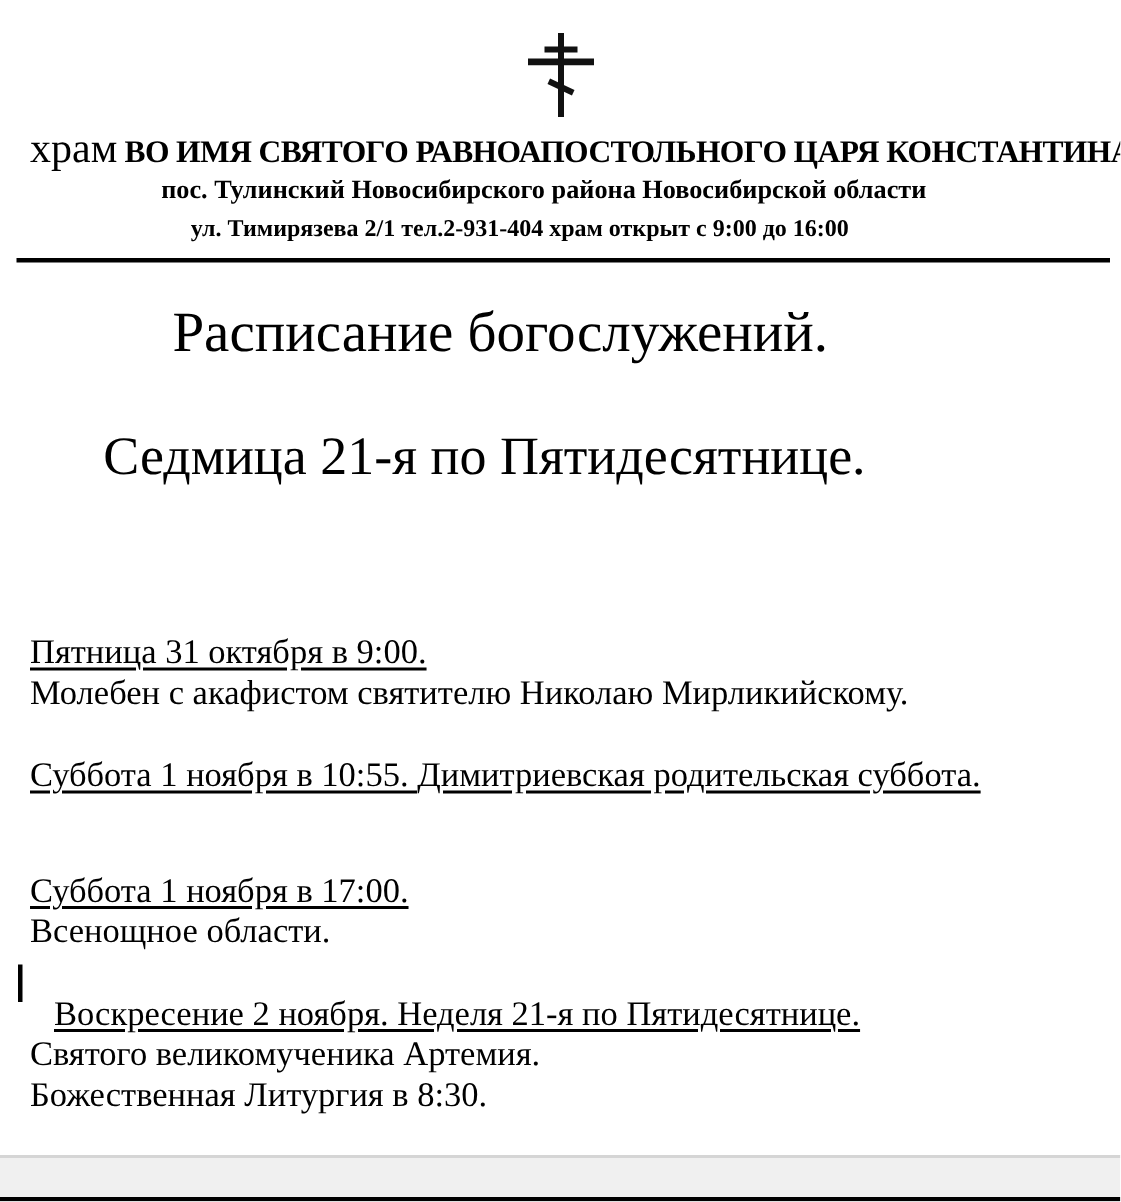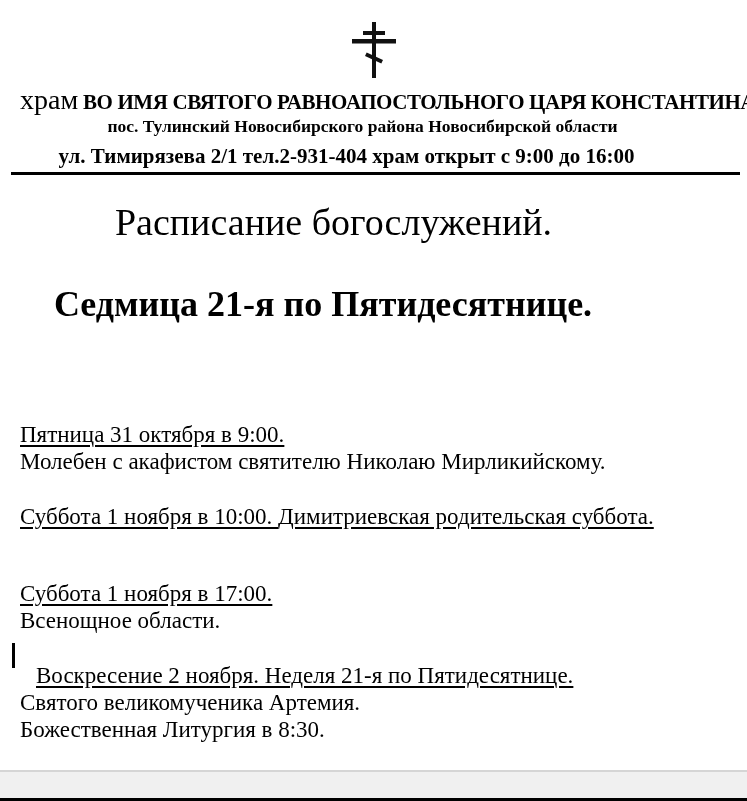--- a/index.html
+++ b/index.html
@@ -16,32 +16,32 @@
     box-sizing:border-box; white-space:nowrap;
   }
   .hdr-prefix { font-weight:normal; font-size:28px; letter-spacing:0; }
   .hdr-line2 {
     position:absolute; top:116px; left:0; width:747px; text-align:center;
     font-weight:bold; font-size:17.5px; padding-right:22px; box-sizing:border-box;
     white-space:nowrap;
   }
   .hdr-line3 {
     position:absolute; top:144px; left:0; width:747px; text-align:center;
-    font-weight:bold; font-size:21px; padding-right:54px; box-sizing:border-box;
+    font-weight:bold; font-size:16px; padding-right:54px; box-sizing:border-box;
     white-space:nowrap;
   }
   .hdr-rule { position:absolute; top:172px; left:11px; width:729px; height:3px; background:#000; }
   
   .title-main {
     position:absolute; top:200px; left:0; width:667px; text-align:center;
     font-size:38px; line-height:44px; font-weight:normal;
   }
   .title-week {
     position:absolute; top:283px; left:0; width:646px; text-align:center;
-    font-size:36px; line-height:42px; font-weight:bold;
+    font-size:36px; line-height:42px; font-weight:normal;
   }
   
   .line {
     position:absolute; left:20px; font-size:23px; line-height:28px; white-space:nowrap;
   }
   .u { text-decoration:underline; text-underline-offset:3px; text-decoration-thickness:1.5px; }
   .b { font-weight:normal; }
   .t-e1-date { top:421px; }
   .t-e1-svc  { top:448px; }
   .t-e2-date { top:503px; }
@@ -81,21 +81,21 @@
   <div class="hdr-line2">пос. Тулинский Новосибирского района Новосибирской области</div>
   <div class="hdr-line3">ул. Тимирязева 2/1  тел.2-931-404  храм открыт с 9:00 до 16:00</div>
   <div class="hdr-rule"></div>
 
   <div class="title-main">Расписание богослужений.</div>
   <div class="title-week">Седмица 21-я по Пятидесятнице.</div>
 
   <div class="line t-e1-date u">Пятница 31 октября в 9:00.</div>
   <div class="line t-e1-svc b">Молебен с акафистом святителю Николаю Мирликийскому.</div>
 
-  <div class="line t-e2-date"><span class="u">Суббота 1 ноября в 10:00. </span><span class="u b">Димитриевская родительская суббота.</span></div>
+  <div class="line t-e2-date"><span class="u">Суббота 1 ноября в 10:55. </span><span class="u b">Димитриевская родительская суббота.</span></div>
 
   <div class="line t-e3-date u">Суббота 1 ноября в 17:00.</div>
   <div class="line t-e3-svc b">Всенощное области.</div>
 
   <div class="caret"></div>
 
   <div class="line t-e4-date u">Воскресение 2 ноября. Неделя 21-я по Пятидесятнице.</div>
   <div class="line t-e4-svc b">Святого великомученика Артемия.</div>
   <div class="line t-e4-lit">Божественная Литургия в 8:30.</div>
 

